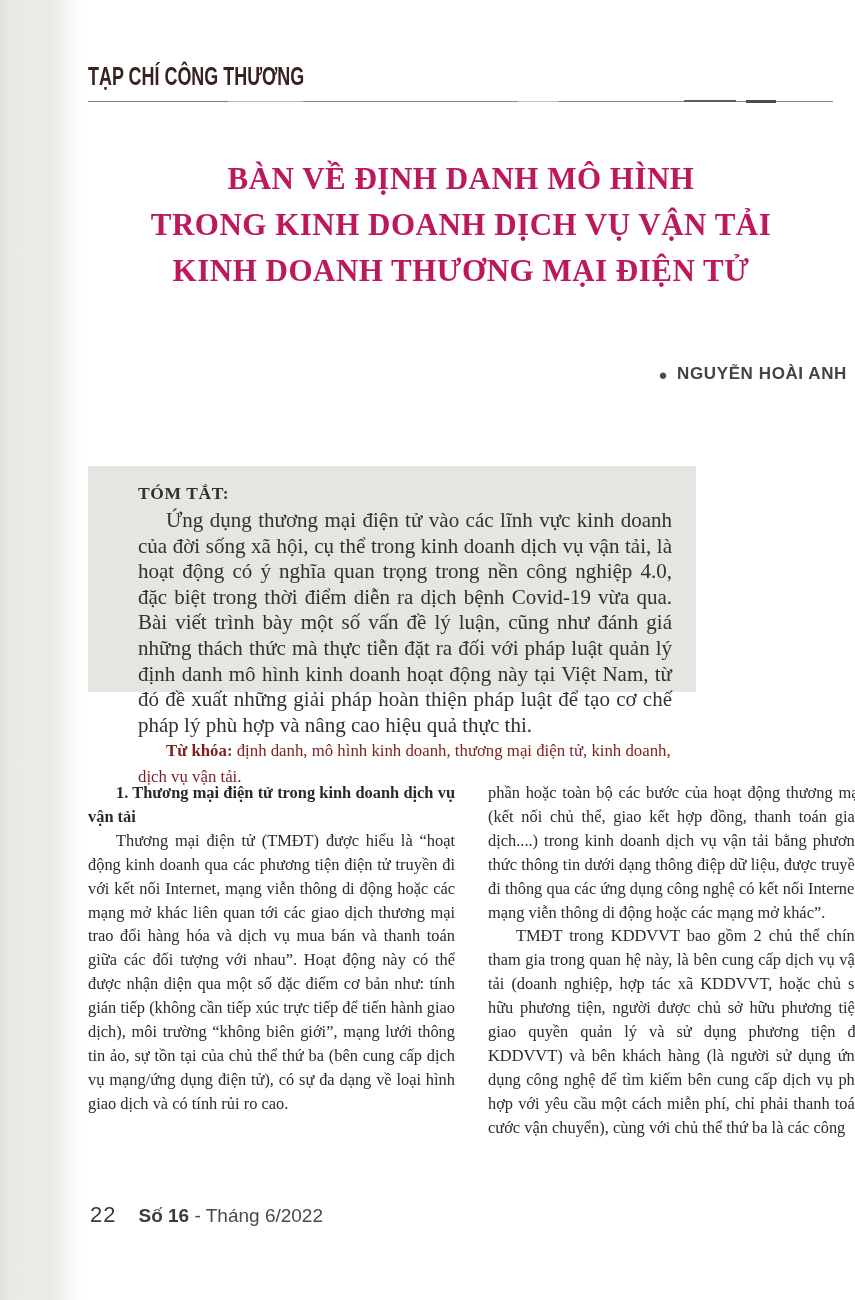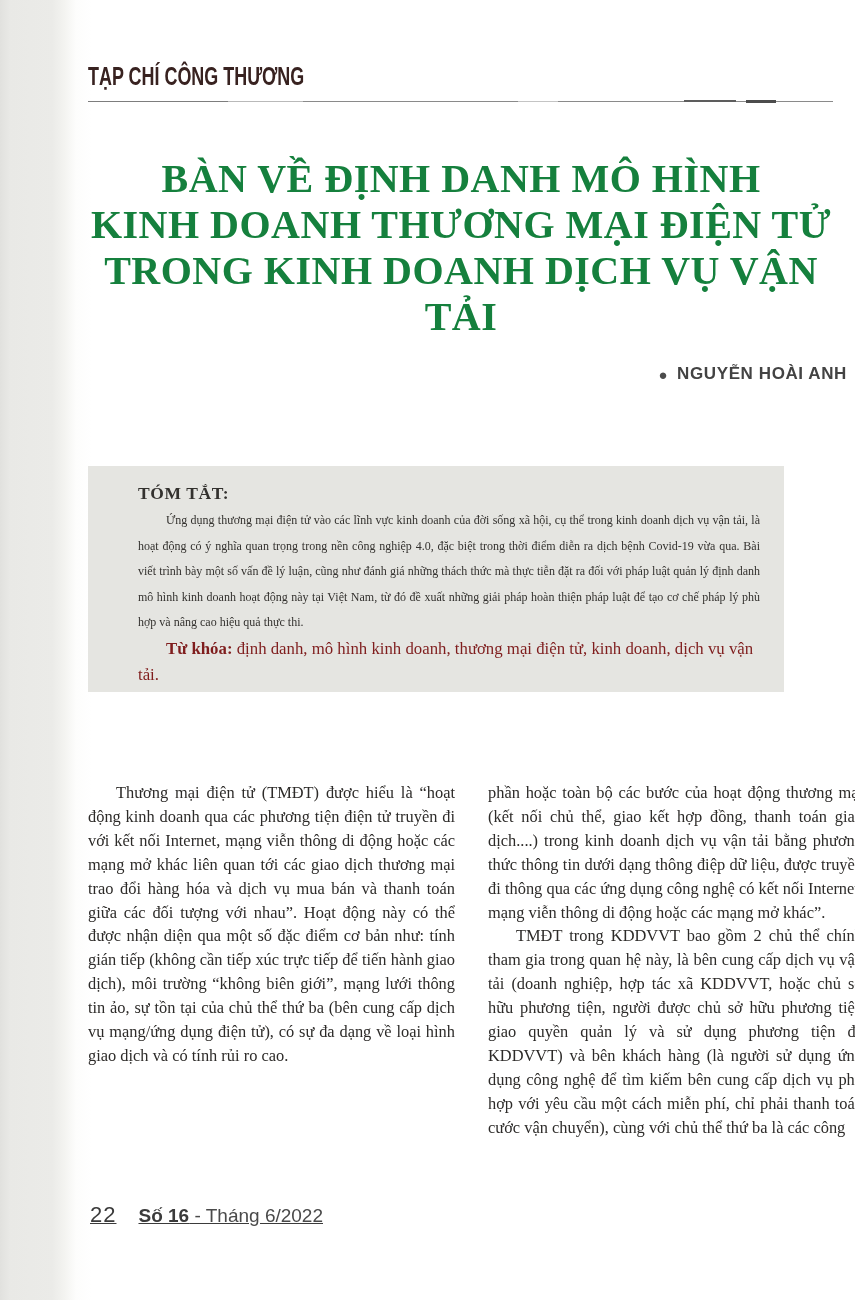--- a/index.html
+++ b/index.html
@@ -24,99 +24,100 @@
     position:absolute;left:88px;top:100px;width:745px;height:4px;
   }
   .head-rule .base{
     position:absolute;left:0;top:1px;width:100%;height:1px;
     background:linear-gradient(to right,#7d7d7d 0 140px,#b9b9b9 140px 215px,#8a8a8a 215px 430px,#c4c4c4 430px 470px,#8a8a8a 470px 100%);
   }
   .head-rule .dash-a{position:absolute;left:596px;top:0;width:52px;height:2px;background:#5d5d5d;}
   .head-rule .dash-b{position:absolute;left:658px;top:0;width:30px;height:3px;background:#4c4c4c;}
   .article-title{
     position:absolute;left:75px;top:156px;width:772px;
-    text-align:center;font-weight:bold;font-size:40px;line-height:46px;
-    color:#15803d;letter-spacing:0.5px;
+    text-align:center;font-weight:bold;font-size:31px;line-height:46px;
+    color:#be185d;letter-spacing:0.5px;
   }
   .author-row{
     position:absolute;left:75px;top:364px;width:772px;
     text-align:right;
     font-family:"Liberation Sans","DejaVu Sans",sans-serif;
     font-weight:bold;font-size:17px;color:#434343;letter-spacing:0.6px;
   }
   .author-row .bullet{
     display:inline-block;vertical-align:-1px;margin-right:9px;
     font-size:15px;color:#4c4c4c;
   }
   .abstract-box{
-    position:absolute;left:88px;top:466px;width:696px;height:226px;
+    position:absolute;left:88px;top:466px;width:608px;height:226px;
     background:#e5e5e1;box-sizing:border-box;
     padding:17px 24px 0 50px;
   }
   .abstract-heading{
     font-weight:bold;font-size:17.5px;color:#33312e;letter-spacing:0.6px;
   }
   .abstract-body{
-    margin:4px 0 0 0;font-size:12px;line-height:25.6px;
+    margin:4px 0 0 0;font-size:21px;line-height:25.6px;
     text-align:justify;text-indent:28px;color:#33312e;
   }
   .abstract-keywords{
     margin:0;font-size:16.8px;line-height:25.6px;text-indent:28px;color:#7f1d1d;
   }
   .abstract-keywords .kw-label{font-weight:bold;}
   .column{
     position:absolute;top:781px;font-size:16.4px;line-height:23.9px;
     text-align:justify;color:#2d2b29;
   }
   .col-left{left:88px;width:367px;}
   .col-right{left:488px;width:375px;}
   .column p{margin:0;text-indent:28px;}
   .column p.no-indent{text-indent:0;}
   .section-heading{
     margin:0;font-weight:bold;text-indent:18px;color:#2b2927;
   }
   .page-footer{
     position:absolute;left:90px;top:1202px;
     font-family:"Liberation Sans","DejaVu Sans",sans-serif;
-    color:#3b3b3b;white-space:nowrap;text-decoration:underline;
+    color:#3b3b3b;white-space:nowrap;
   }
   .page-footer .pagenum{font-size:22px;letter-spacing:1px;}
   .page-footer .issue{font-weight:bold;font-size:19px;margin-left:22px;}
   .page-footer .issue-date{font-weight:normal;font-size:19px;color:#4a4a4a;}
 </style>
 </head>
 <body>
 
 <div class="scan-strip"></div>
 
 <div class="masthead">TẠP CHÍ CÔNG THƯƠNG</div>
 
 <div class="head-rule">
   <div class="base"></div>
   <div class="dash-a"></div>
   <div class="dash-b"></div>
 </div>
 
 <div class="article-title">
   <div>BÀN VỀ ĐỊNH DANH MÔ HÌNH</div>
+  <div>TRONG KINH DOANH DỊCH VỤ VẬN TẢI</div>
   <div>KINH DOANH THƯƠNG MẠI ĐIỆN TỬ</div>
-  <div>TRONG KINH DOANH DỊCH VỤ VẬN TẢI</div>
 </div>
 
 <div class="author-row">
   <span class="bullet">●</span><span>NGUYỄN HOÀI ANH</span>
 </div>
 
 <div class="abstract-box">
   <div class="abstract-heading">TÓM TẮT:</div>
   <p class="abstract-body">Ứng dụng thương mại điện tử vào các lĩnh vực kinh doanh của đời sống xã hội, cụ thể trong kinh doanh dịch vụ vận tải, là hoạt động có ý nghĩa quan trọng trong nền công nghiệp 4.0, đặc biệt trong thời điểm diễn ra dịch bệnh Covid-19 vừa qua. Bài viết trình bày một số vấn đề lý luận, cũng như đánh giá những thách thức mà thực tiễn đặt ra đối với pháp luật quản lý định danh mô hình kinh doanh hoạt động này tại Việt Nam, từ đó đề xuất những giải pháp hoàn thiện pháp luật để tạo cơ chế pháp lý phù hợp và nâng cao hiệu quả thực thi.</p>
   <p class="abstract-keywords"><span class="kw-label">Từ khóa:</span><span> định danh, mô hình kinh doanh, thương mại điện tử, kinh doanh, dịch vụ vận tải.</span></p>
 </div>
 
 <div class="column col-left">
+  <p class="section-heading">1. Thương mại điện tử trong kinh doanh dịch vụ vận tải</p>
   <p>Thương mại điện tử (TMĐT) được hiểu là “hoạt động kinh doanh qua các phương tiện điện tử truyền đi với kết nối Internet, mạng viễn thông di động hoặc các mạng mở khác liên quan tới các giao dịch thương mại trao đổi hàng hóa và dịch vụ mua bán và thanh toán giữa các đối tượng với nhau”. Hoạt động này có thể được nhận diện qua một số đặc điểm cơ bản như: tính gián tiếp (không cần tiếp xúc trực tiếp để tiến hành giao dịch), môi trường “không biên giới”, mạng lưới thông tin ảo, sự tồn tại của chủ thể thứ ba (bên cung cấp dịch vụ mạng/ứng dụng điện tử), có sự đa dạng về loại hình giao dịch và có tính rủi ro cao.</p>
 </div>
 
 <div class="column col-right">
   <p class="no-indent">phần hoặc toàn bộ các bước của hoạt động thương mại (kết nối chủ thể, giao kết hợp đồng, thanh toán giao dịch....) trong kinh doanh dịch vụ vận tải bằng phương thức thông tin dưới dạng thông điệp dữ liệu, được truyền đi thông qua các ứng dụng công nghệ có kết nối Internet, mạng viễn thông di động hoặc các mạng mở khác”.</p>
   <p>TMĐT trong KDDVVT bao gồm 2 chủ thể chính tham gia trong quan hệ này, là bên cung cấp dịch vụ vận tải (doanh nghiệp, hợp tác xã KDDVVT, hoặc chủ sở hữu phương tiện, người được chủ sở hữu phương tiện giao quyền quản lý và sử dụng phương tiện để KDDVVT) và bên khách hàng (là người sử dụng ứng dụng công nghệ để tìm kiếm bên cung cấp dịch vụ phù hợp với yêu cầu một cách miễn phí, chỉ phải thanh toán cước vận chuyển), cùng với chủ thể thứ ba là các công</p>
 </div>
 
 <div class="page-footer">
   <span class="pagenum">22</span><span class="issue">Số 16</span><span class="issue-date"> - Tháng 6/2022</span>

